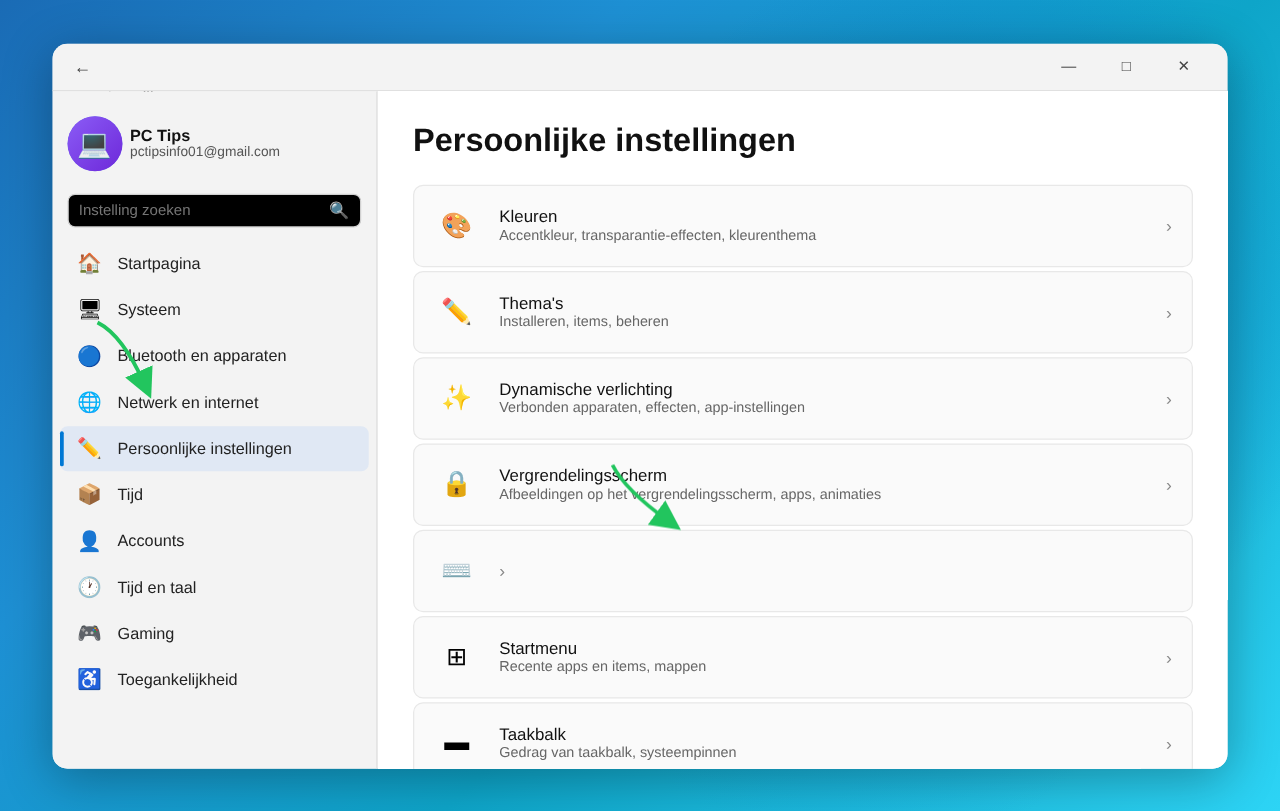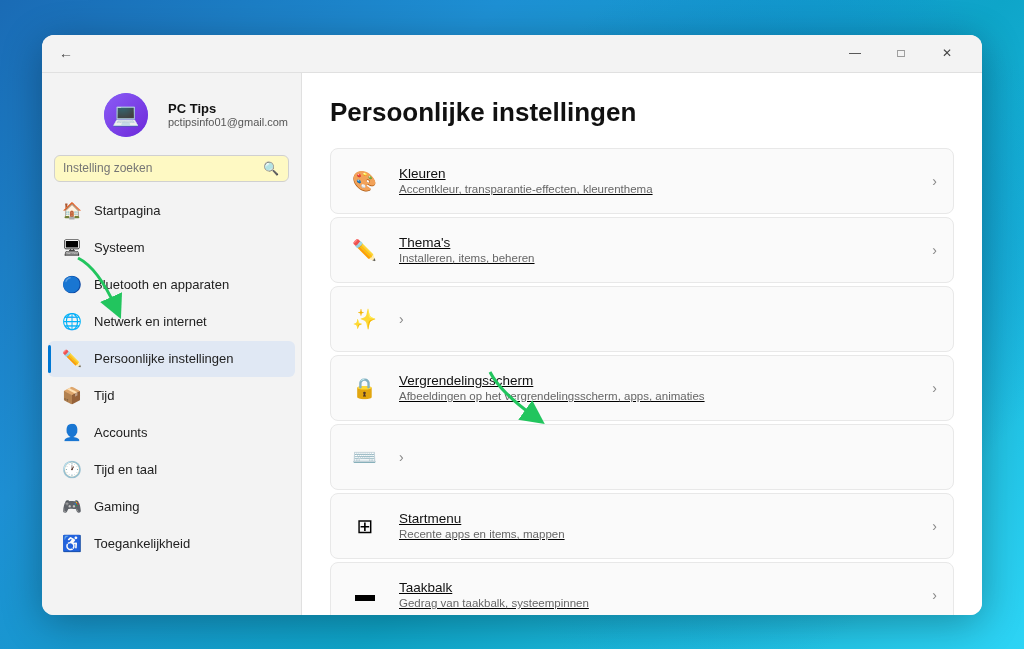--- a/index.html
+++ b/index.html
@@ -110,23 +110,22 @@
       flex-shrink: 0;
       padding: 12px 0;
       overflow-y: auto;
       border-right: 1px solid #e0e0e0;
     }
 
     
     .profile {
       display: flex;
       align-items: center;
-      padding: 8px 16px 14px 26px;
-      gap: 20px;
-      margin-left: 36px;
+      padding: 8px 16px 14px 12px;
+      gap: 6px;
     }
     .avatar {
       width: 44px;
       height: 44px;
       border-radius: 50%;
       background: #6b5aed;
       overflow: hidden;
       flex-shrink: 0;
       display: flex;
       align-items: center;
@@ -160,21 +159,21 @@
       color: #555;
     }
 
     
     .search-container {
       padding: 4px 12px 10px 12px;
     }
     .search-box {
       display: flex;
       align-items: center;
-      background: #fef9c3;
+      background: #000000;
       border: 1px solid #d0d0d0;
       border-radius: 6px;
       padding: 5px 8px;
       gap: 6px;
     }
     .search-input {
       border: none;
       outline: none;
       font-size: 12px;
       color: #888;
@@ -257,21 +256,21 @@
     }
     .settings-item-icon {
       width: 36px;
       height: 36px;
       display: flex;
       align-items: center;
       justify-content: center;
       font-size: 20px;
       flex-shrink: 0;
     }
-    .settings-item-text { flex: 1; text-decoration: underline; }
+    .settings-item-text { flex: 1; }
     .settings-item-title {
       font-size: 13.5px;
       font-weight: 500;
       color: #111;
       margin-bottom: 2px;
     }
     .settings-item-desc {
       font-size: 11.5px;
       color: #666;
     }
@@ -396,20 +395,24 @@
           <div class="settings-item">
       <div class="settings-item-icon">✏️</div>
       <div class="settings-item-text">
         <div class="settings-item-title">Thema's</div>
         <div class="settings-item-desc">Installeren, items, beheren</div>
       </div>
       <span class="settings-item-chevron">›</span>
     </div>
           <div class="settings-item">
       <div class="settings-item-icon">✨</div>
+      <div class="settings-item-text">
+        <div class="settings-item-title">Dynamische verlichting</div>
+        <div class="settings-item-desc">Verbonden apparaten, effecten, app-instellingen</div>
+      </div>
       <span class="settings-item-chevron">›</span>
     </div>
           <div class="settings-item">
       <div class="settings-item-icon">🔒</div>
       <div class="settings-item-text">
         <div class="settings-item-title">Vergrendelingsscherm</div>
         <div class="settings-item-desc">Afbeeldingen op het vergrendelingsscherm, apps, animaties</div>
       </div>
       <span class="settings-item-chevron">›</span>
     </div>

